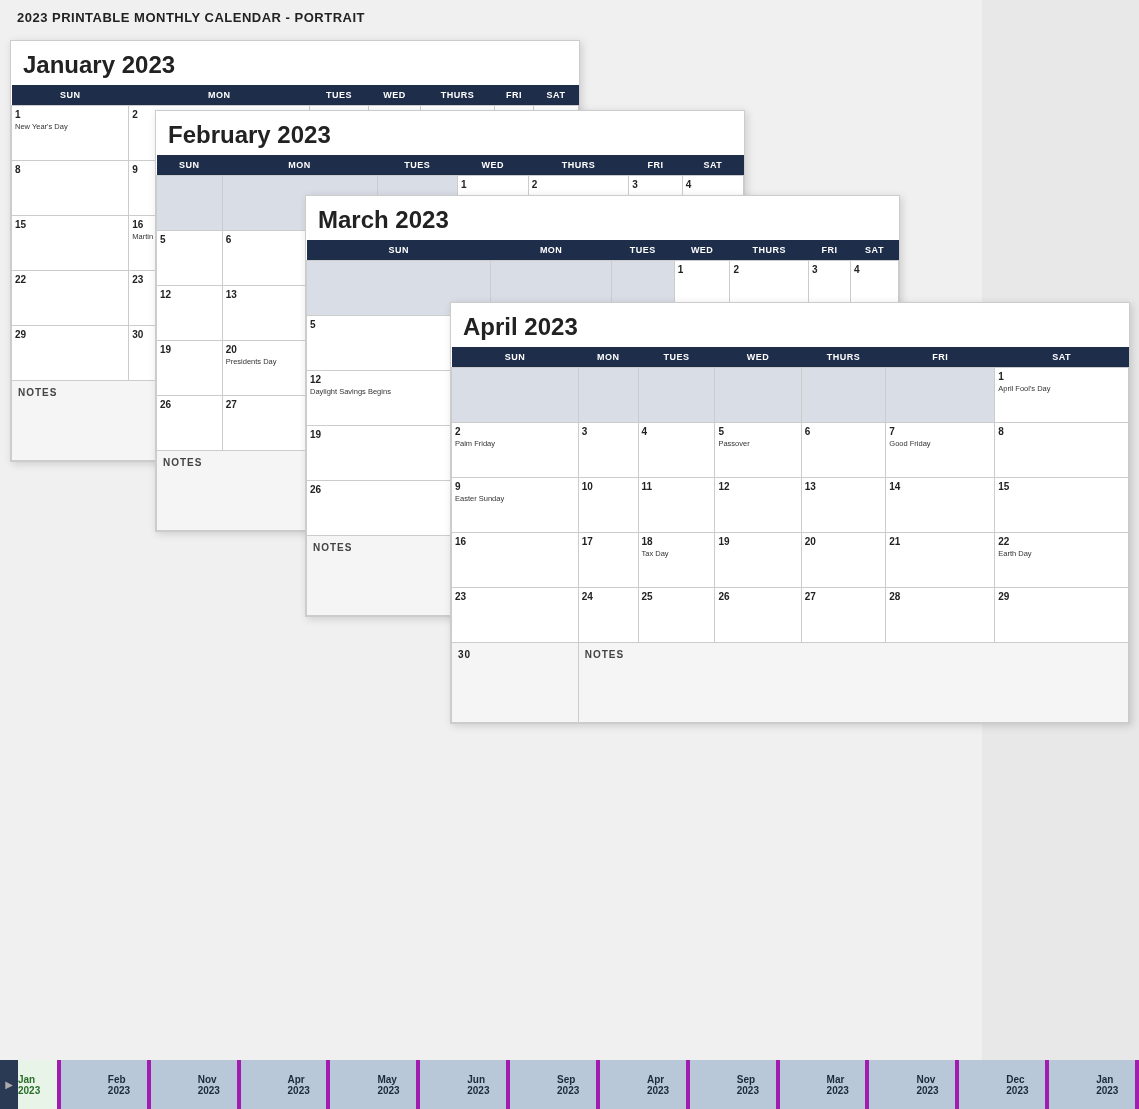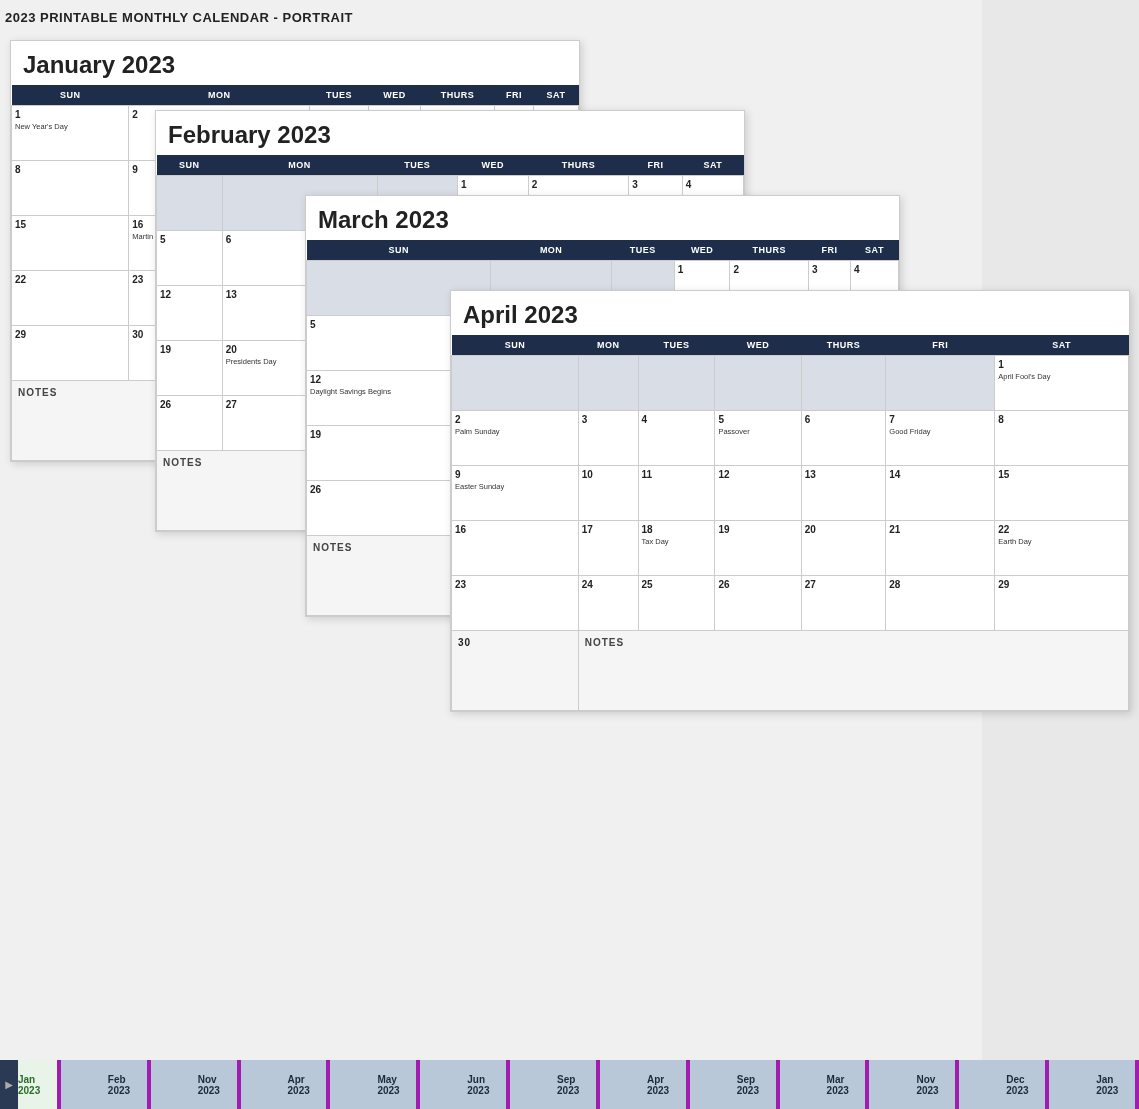--- a/index.html
+++ b/index.html
@@ -8,21 +8,21 @@
       background: #e8e8e8;
       width: 1139px;
       min-height: 1109px;
       overflow: hidden;
     }
 
     .main-container {
       width: 982px;
       min-height: 1060px;
       background: #f0f0f0;
-      padding: 10px 15px 5px 5px;
+      padding: 10px 15px 5px 17px;
       position: relative;
     }
 
     .page-title {
       font-size: 13px;
       font-weight: bold;
       color: #222;
       margin-bottom: 8px;
       letter-spacing: 0.5px;
     }
@@ -149,21 +149,21 @@
     
     #mar-card {
       top: 195px;
       left: 305px;
       width: 595px;
       z-index: 3;
     }
 
     
     #apr-card {
-      top: 290px;
+      top: 302px;
       left: 450px;
       width: 680px;
       z-index: 4;
     }
   </style>
 </head>
 <body>
 
 <div class="main-container">
   <div class="page-title">2023 PRINTABLE MONTHLY CALENDAR - PORTRAIT</div>
@@ -577,21 +577,21 @@
           <td class="empty-cell"></td>
           <td class="empty-cell"></td>
           <td>
               <span class="day-num">1</span>
               <span class="holiday">April Fool's Day</span>
             </td>
         </tr>
         <tr>
           <td>
               <span class="day-num">2</span>
-              <span class="holiday">Palm Sunday</span>
+              <span class="holiday">Palm Friday</span>
             </td>
           <td>
               <span class="day-num">3</span>
             </td>
           <td>
               <span class="day-num">4</span>
             </td>
           <td>
               <span class="day-num">5</span>
               <span class="holiday">Passover</span>

